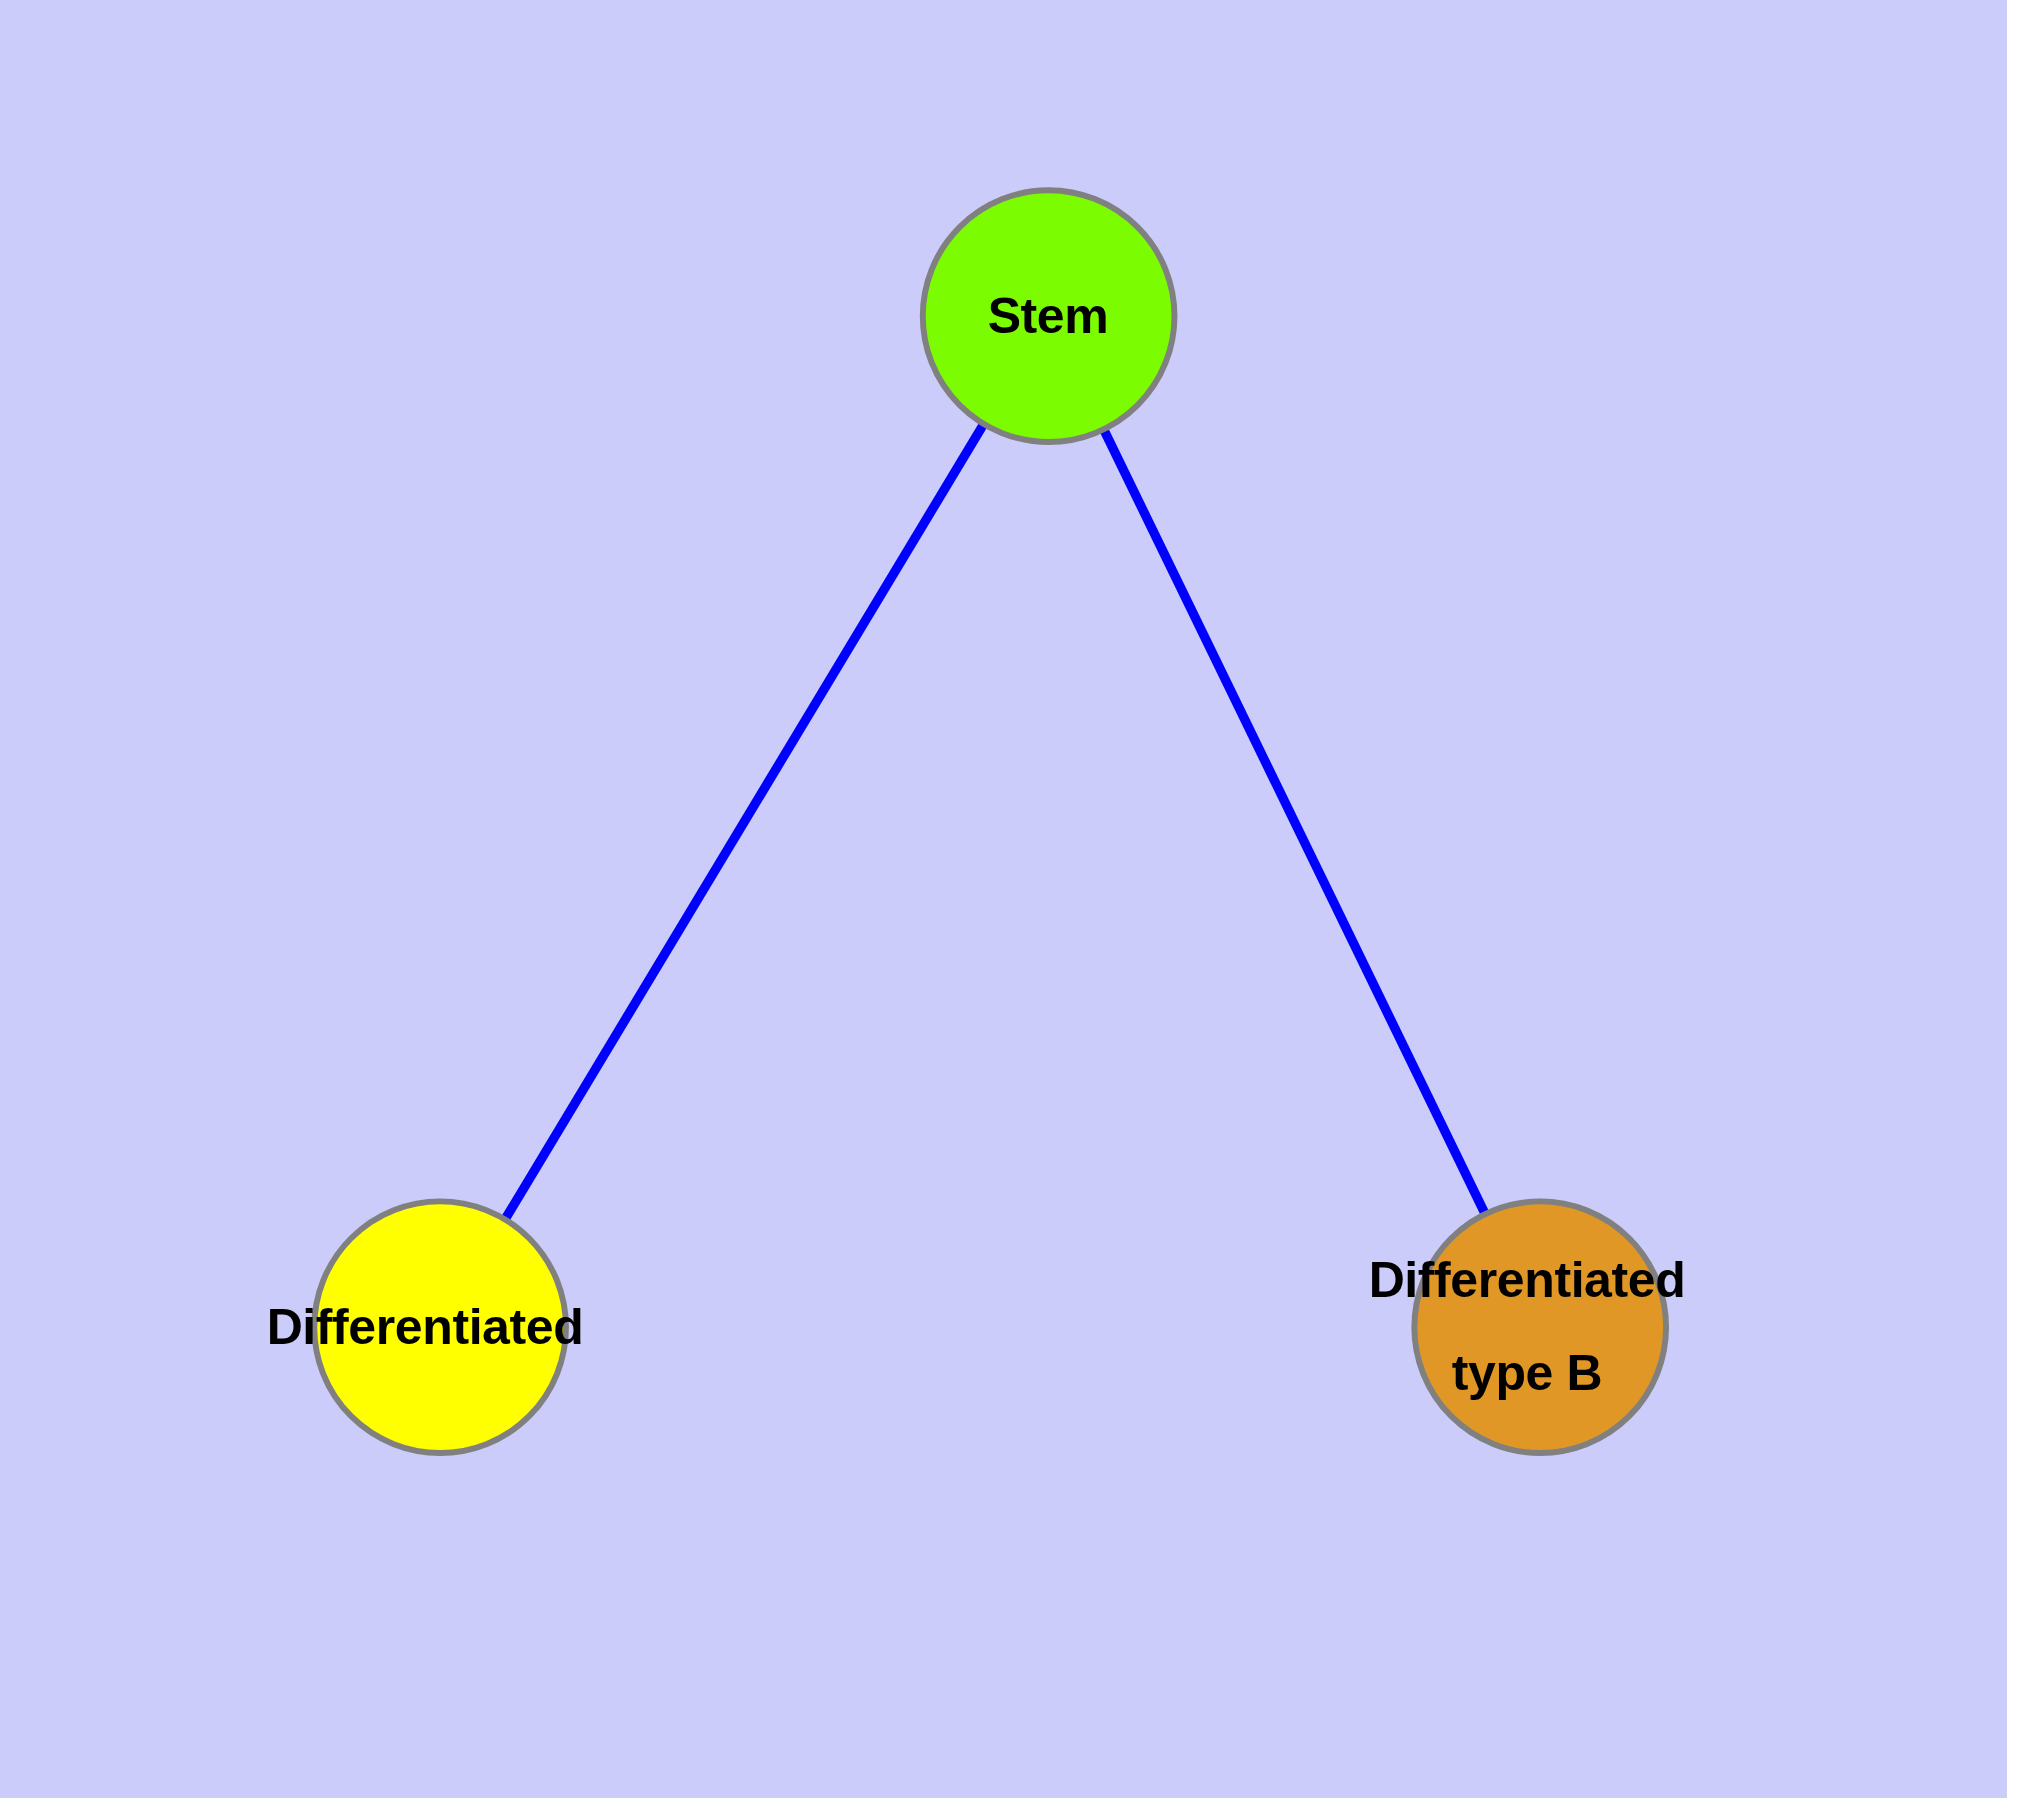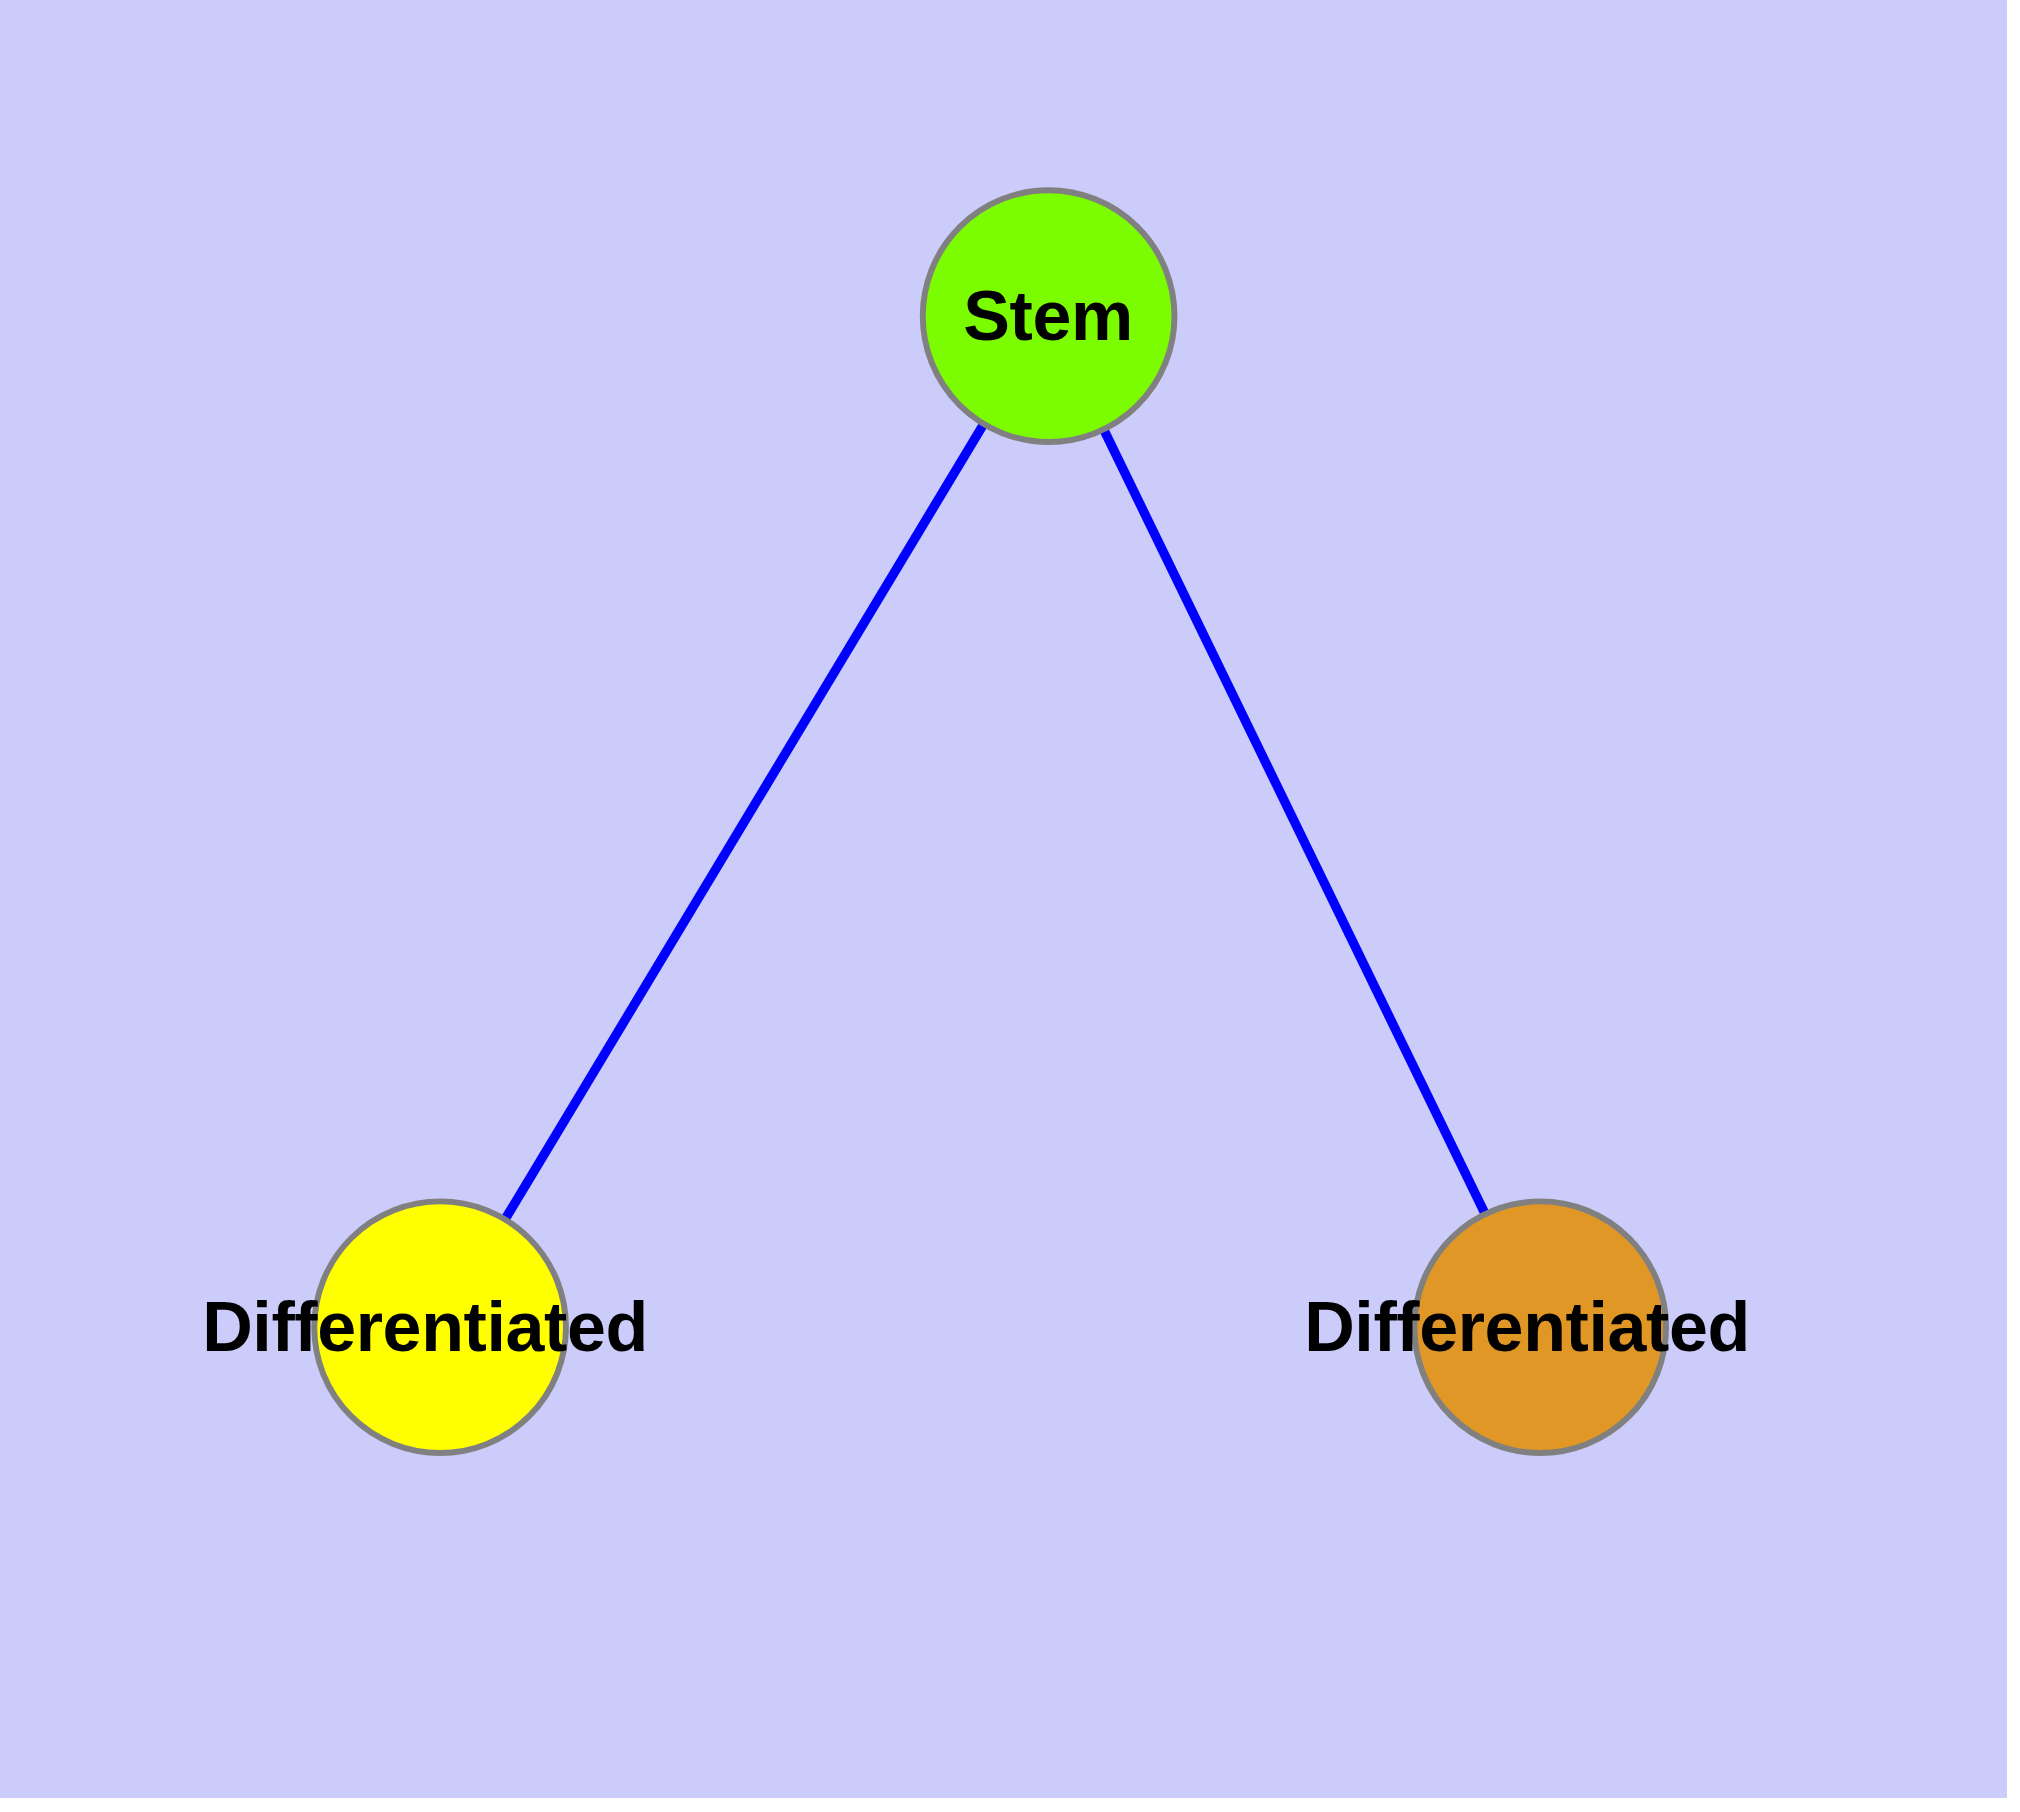--- a/index.html
+++ b/index.html
@@ -28,21 +28,21 @@
     left: 0;
     top: 0;
     width: 2021px;
     height: 1812px;
   }
   .node-label {
     position: absolute;
     color: #000000;
     font-family: "Liberation Sans", sans-serif;
     font-weight: bold;
-    font-size: 70px;
+    font-size: 50px;
     line-height: 93px;
     text-align: center;
     white-space: nowrap;
     transform: translate(-50%, -50%);
     letter-spacing: -0.4px;
   }
 </style>
 </head>
 <body>
 
@@ -67,16 +67,17 @@
   <div class="node-label" style="left:1048px; top:316px;">
     <div>Stem</div>
   </div>
 
   <div class="node-label" style="left:425px; top:1327px;">
     <div>Differentiated</div>
   </div>
 
   <div class="node-label" style="left:1527px; top:1327px;">
     <div>Differentiated</div>
+    <div>type B</div>
   </div>
 
 </div>
 
 
 </body></html>

